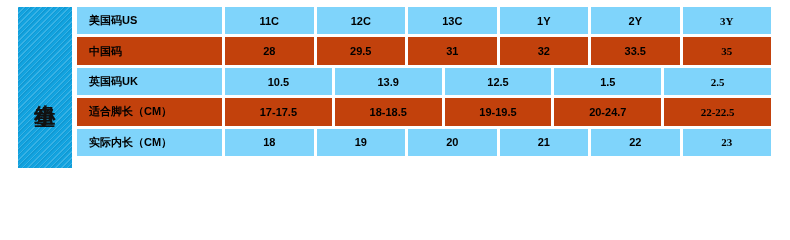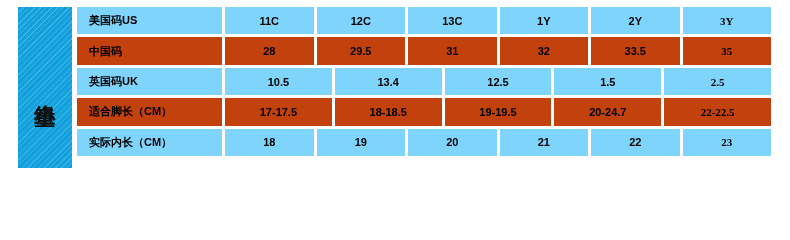--- a/index.html
+++ b/index.html
@@ -128,21 +128,21 @@
       <div class="cell val">29.5</div>
       <div class="cell val">31</div>
       <div class="cell val">32</div>
       <div class="cell val">33.5</div>
       <div class="cell val">35</div>
     </div>
 
     <div class="row light">
       <div class="cell head">英国码UK</div>
       <div class="cell val">10.5</div>
-      <div class="cell val">13.4</div>
+      <div class="cell val">13.9</div>
       <div class="cell val">12.5</div>
       <div class="cell val">1.5</div>
       <div class="cell val">2.5</div>
     </div>
 
     <div class="row dark">
       <div class="cell head">适合脚长（CM）</div>
       <div class="cell val">17-17.5</div>
       <div class="cell val">18-18.5</div>
       <div class="cell val">19-19.5</div>

